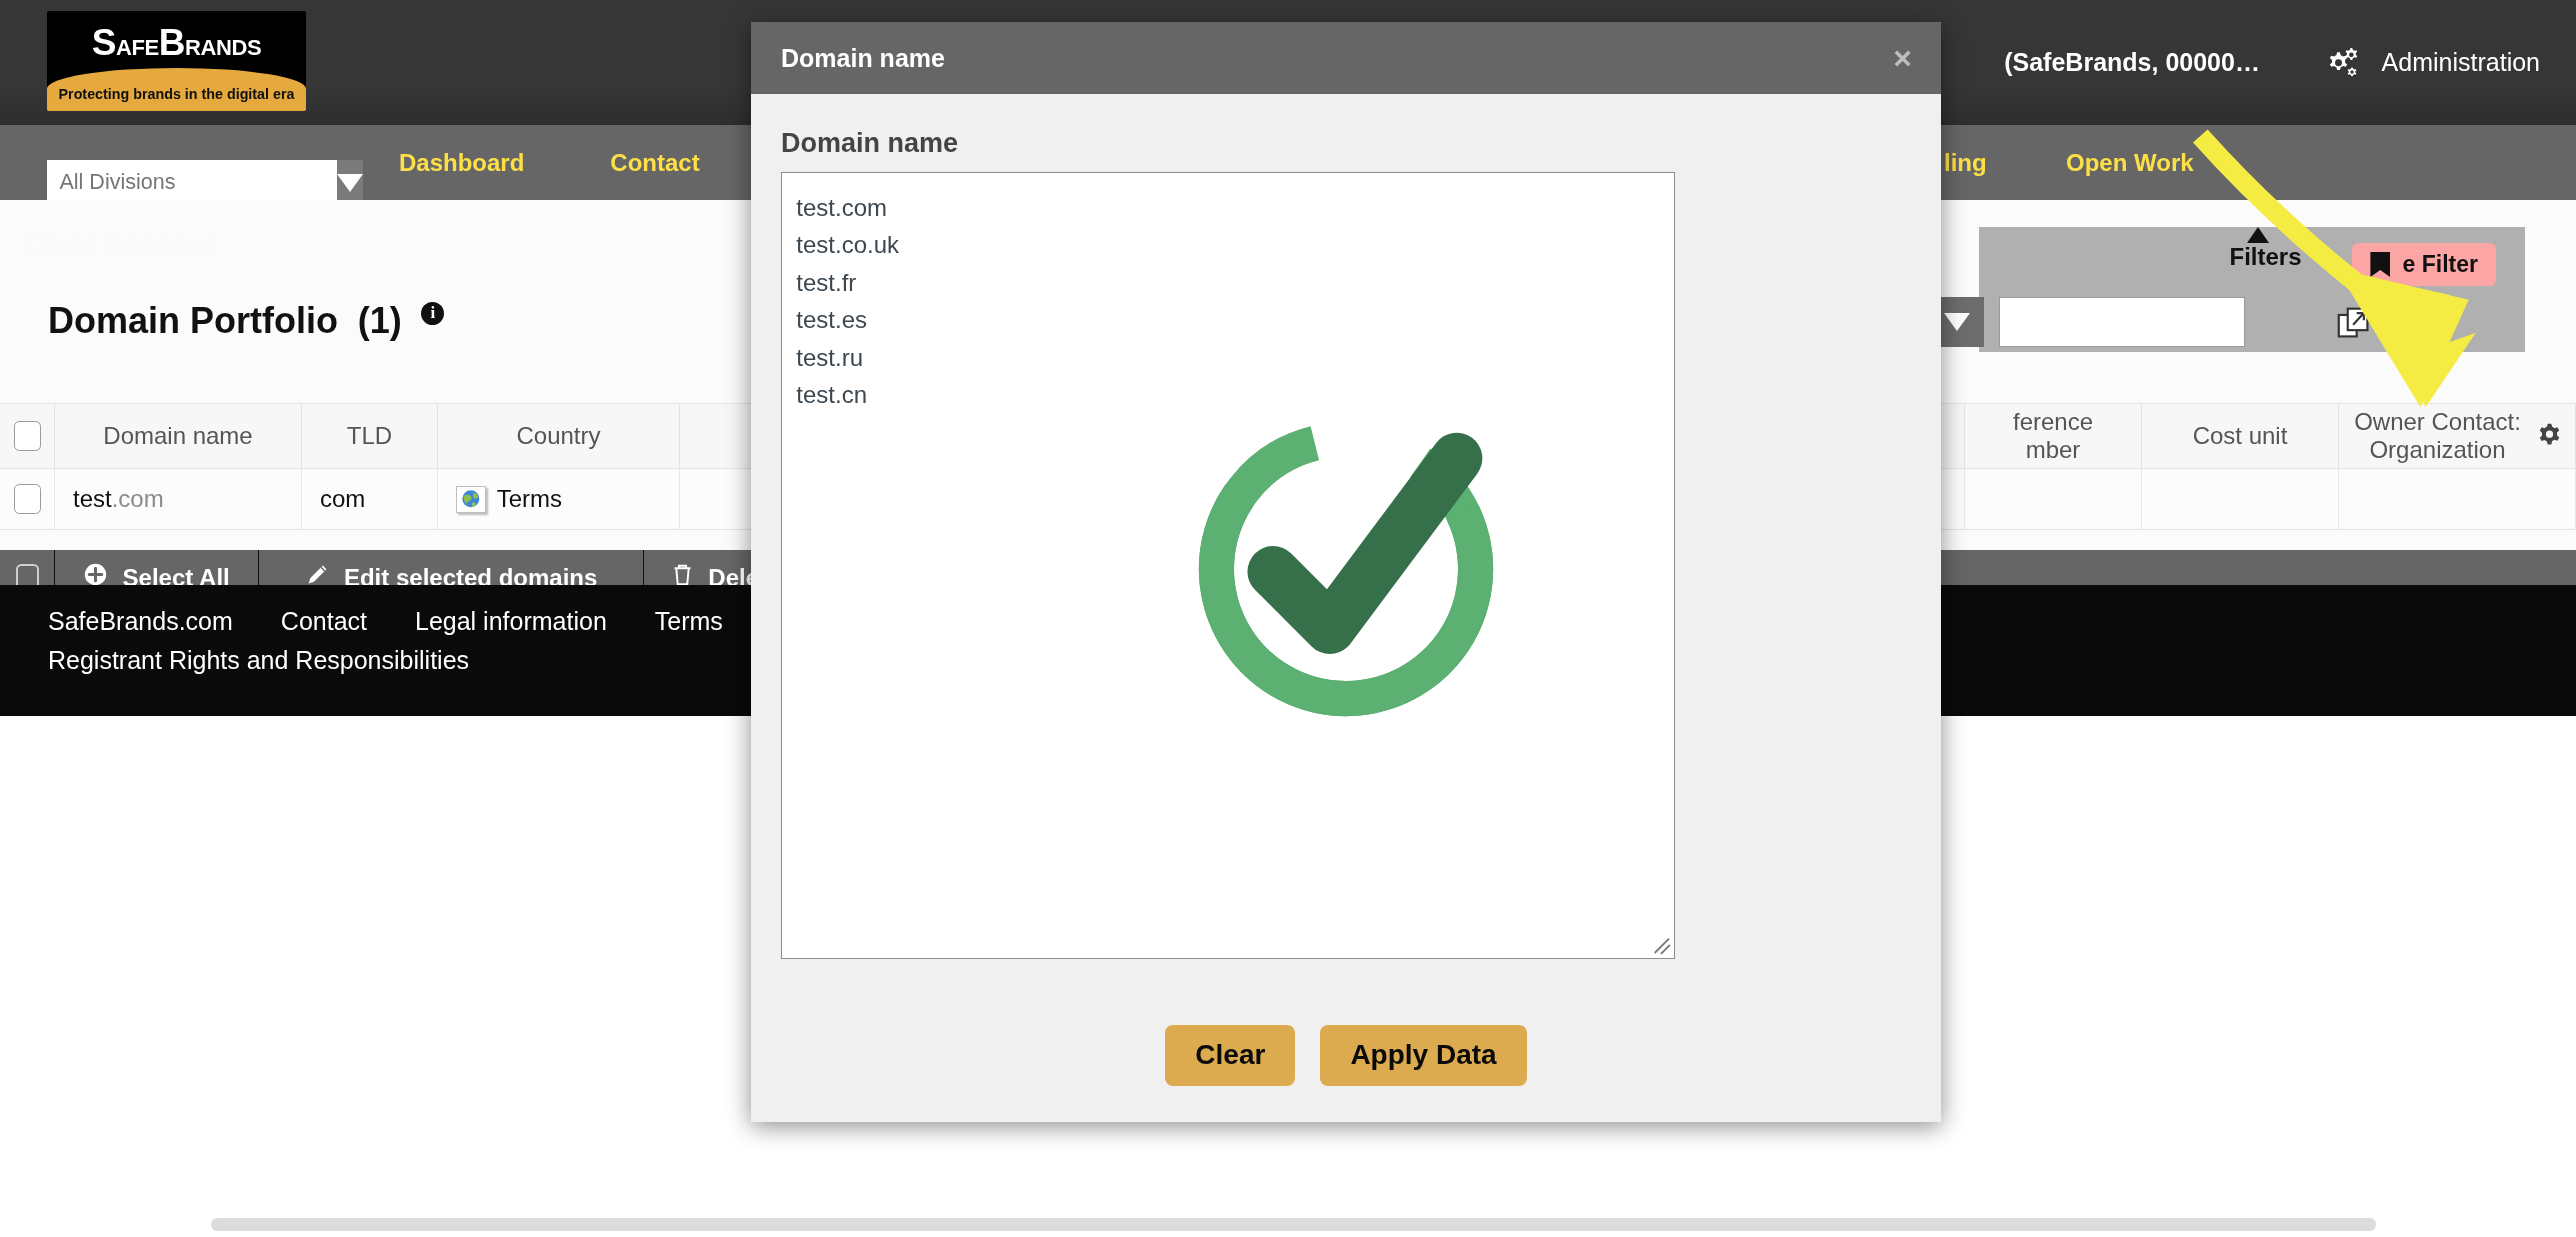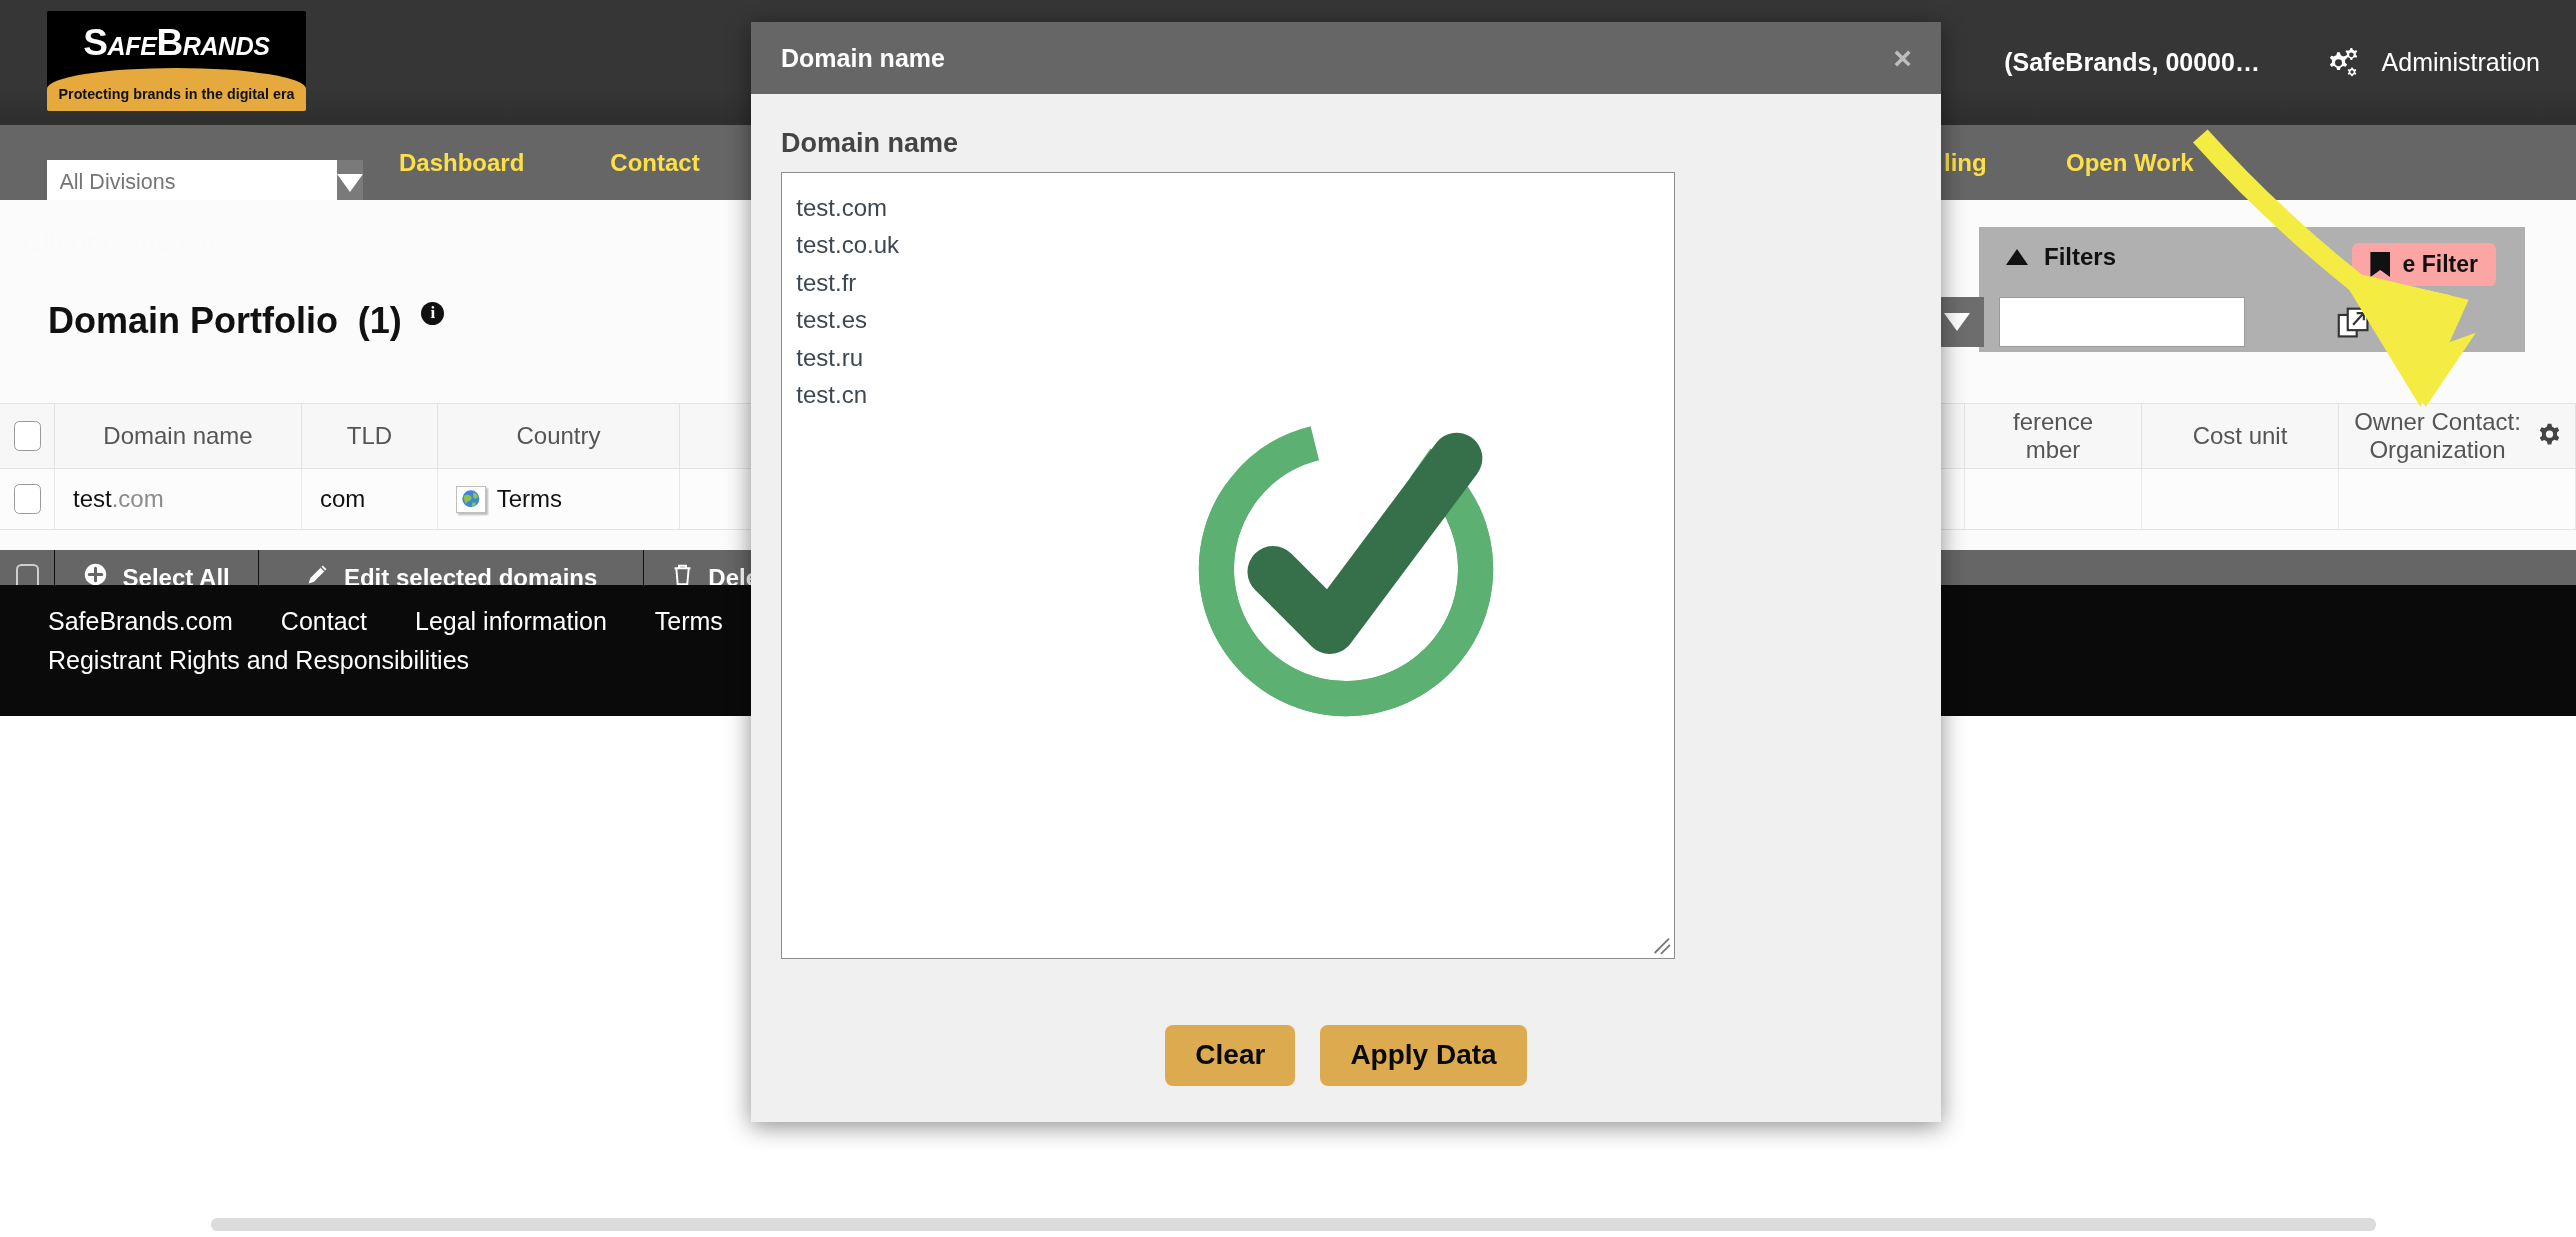--- a/index.html
+++ b/index.html
@@ -18,21 +18,21 @@
   }
   .logo {
     position:absolute; left:47px; top:10.7px; width:259px; height:100px;
     background:#000; border-radius:1.8px; overflow:hidden;
   }
   .logo-top {
     position:absolute; left:0; top:0; width:100%; height:64px;
     display:flex; align-items:center; justify-content:center;
   }
   .logo-word { color:#fff; font-weight:bold; font-size:37px; letter-spacing:-0.4px; }
-  .logo-word .sm { font-size:25px;font-style:italic; }
+  .logo-word .sm { font-size:22px; }
   .logo-band {
     position:absolute; left:0; bottom:0; width:100%; height:43px;
     background:#e5a93e;
     border-top-left-radius:60% 25px; border-top-right-radius:60% 25px;
     display:flex; align-items:flex-end; justify-content:center;
   }
   .logo-tag { color:#111; font-size:14.3px; font-weight:bold; padding-bottom:9px; }
 
   .hdr-right { position:absolute; right:36px; top:0; height:125px; display:flex; align-items:center; gap:63px; }
   .hdr-account { color:#fff; font-size:25px; font-weight:bold; }
@@ -73,21 +73,21 @@
     width:23px;height:23px;border-radius:50%;background:#111;color:#fff;
     font-size:17px;font-weight:bold;display:flex;align-items:center;justify-content:center;
     margin-top:1.8px; font-family:"Liberation Serif", serif;
   }
 
   
   .filters-panel {
     position:absolute; left:1979px; top:227px; width:546px; height:125px;
     background:#b0b0b0;
   }
-  .filters-head { display:flex; align-items:center; height:59px; padding-left:27px; }
+  .filters-head { display:flex; align-items:center; height:59px; padding-left:27px;flex-direction:column; }
   .tri-up { width:0;height:0;border-left:11.6px solid transparent;border-right:11.6px solid transparent;border-bottom:16px solid #111; margin-right:16px; }
   .filters-label { font-size:24px; font-weight:bold; color:#111; }
   .save-filter-btn {
     position:absolute; right:29px; top:16px; height:43px; background:#fca5a5;
     border-radius:6.3px; display:flex; align-items:center; gap:12.5px; padding:0 18px;
     font-size:23px; font-weight:bold; color:#111; white-space:nowrap;
   }
   .bookmark { width:19.7px;height:25px;background:#111;clip-path:polygon(0 0,100% 0,100% 100%,50% 72%,0 100%); }
   .filter-dd {
     position:absolute; left:-49px; top:70px; width:54px; height:50px; background:#6d6d6d;

